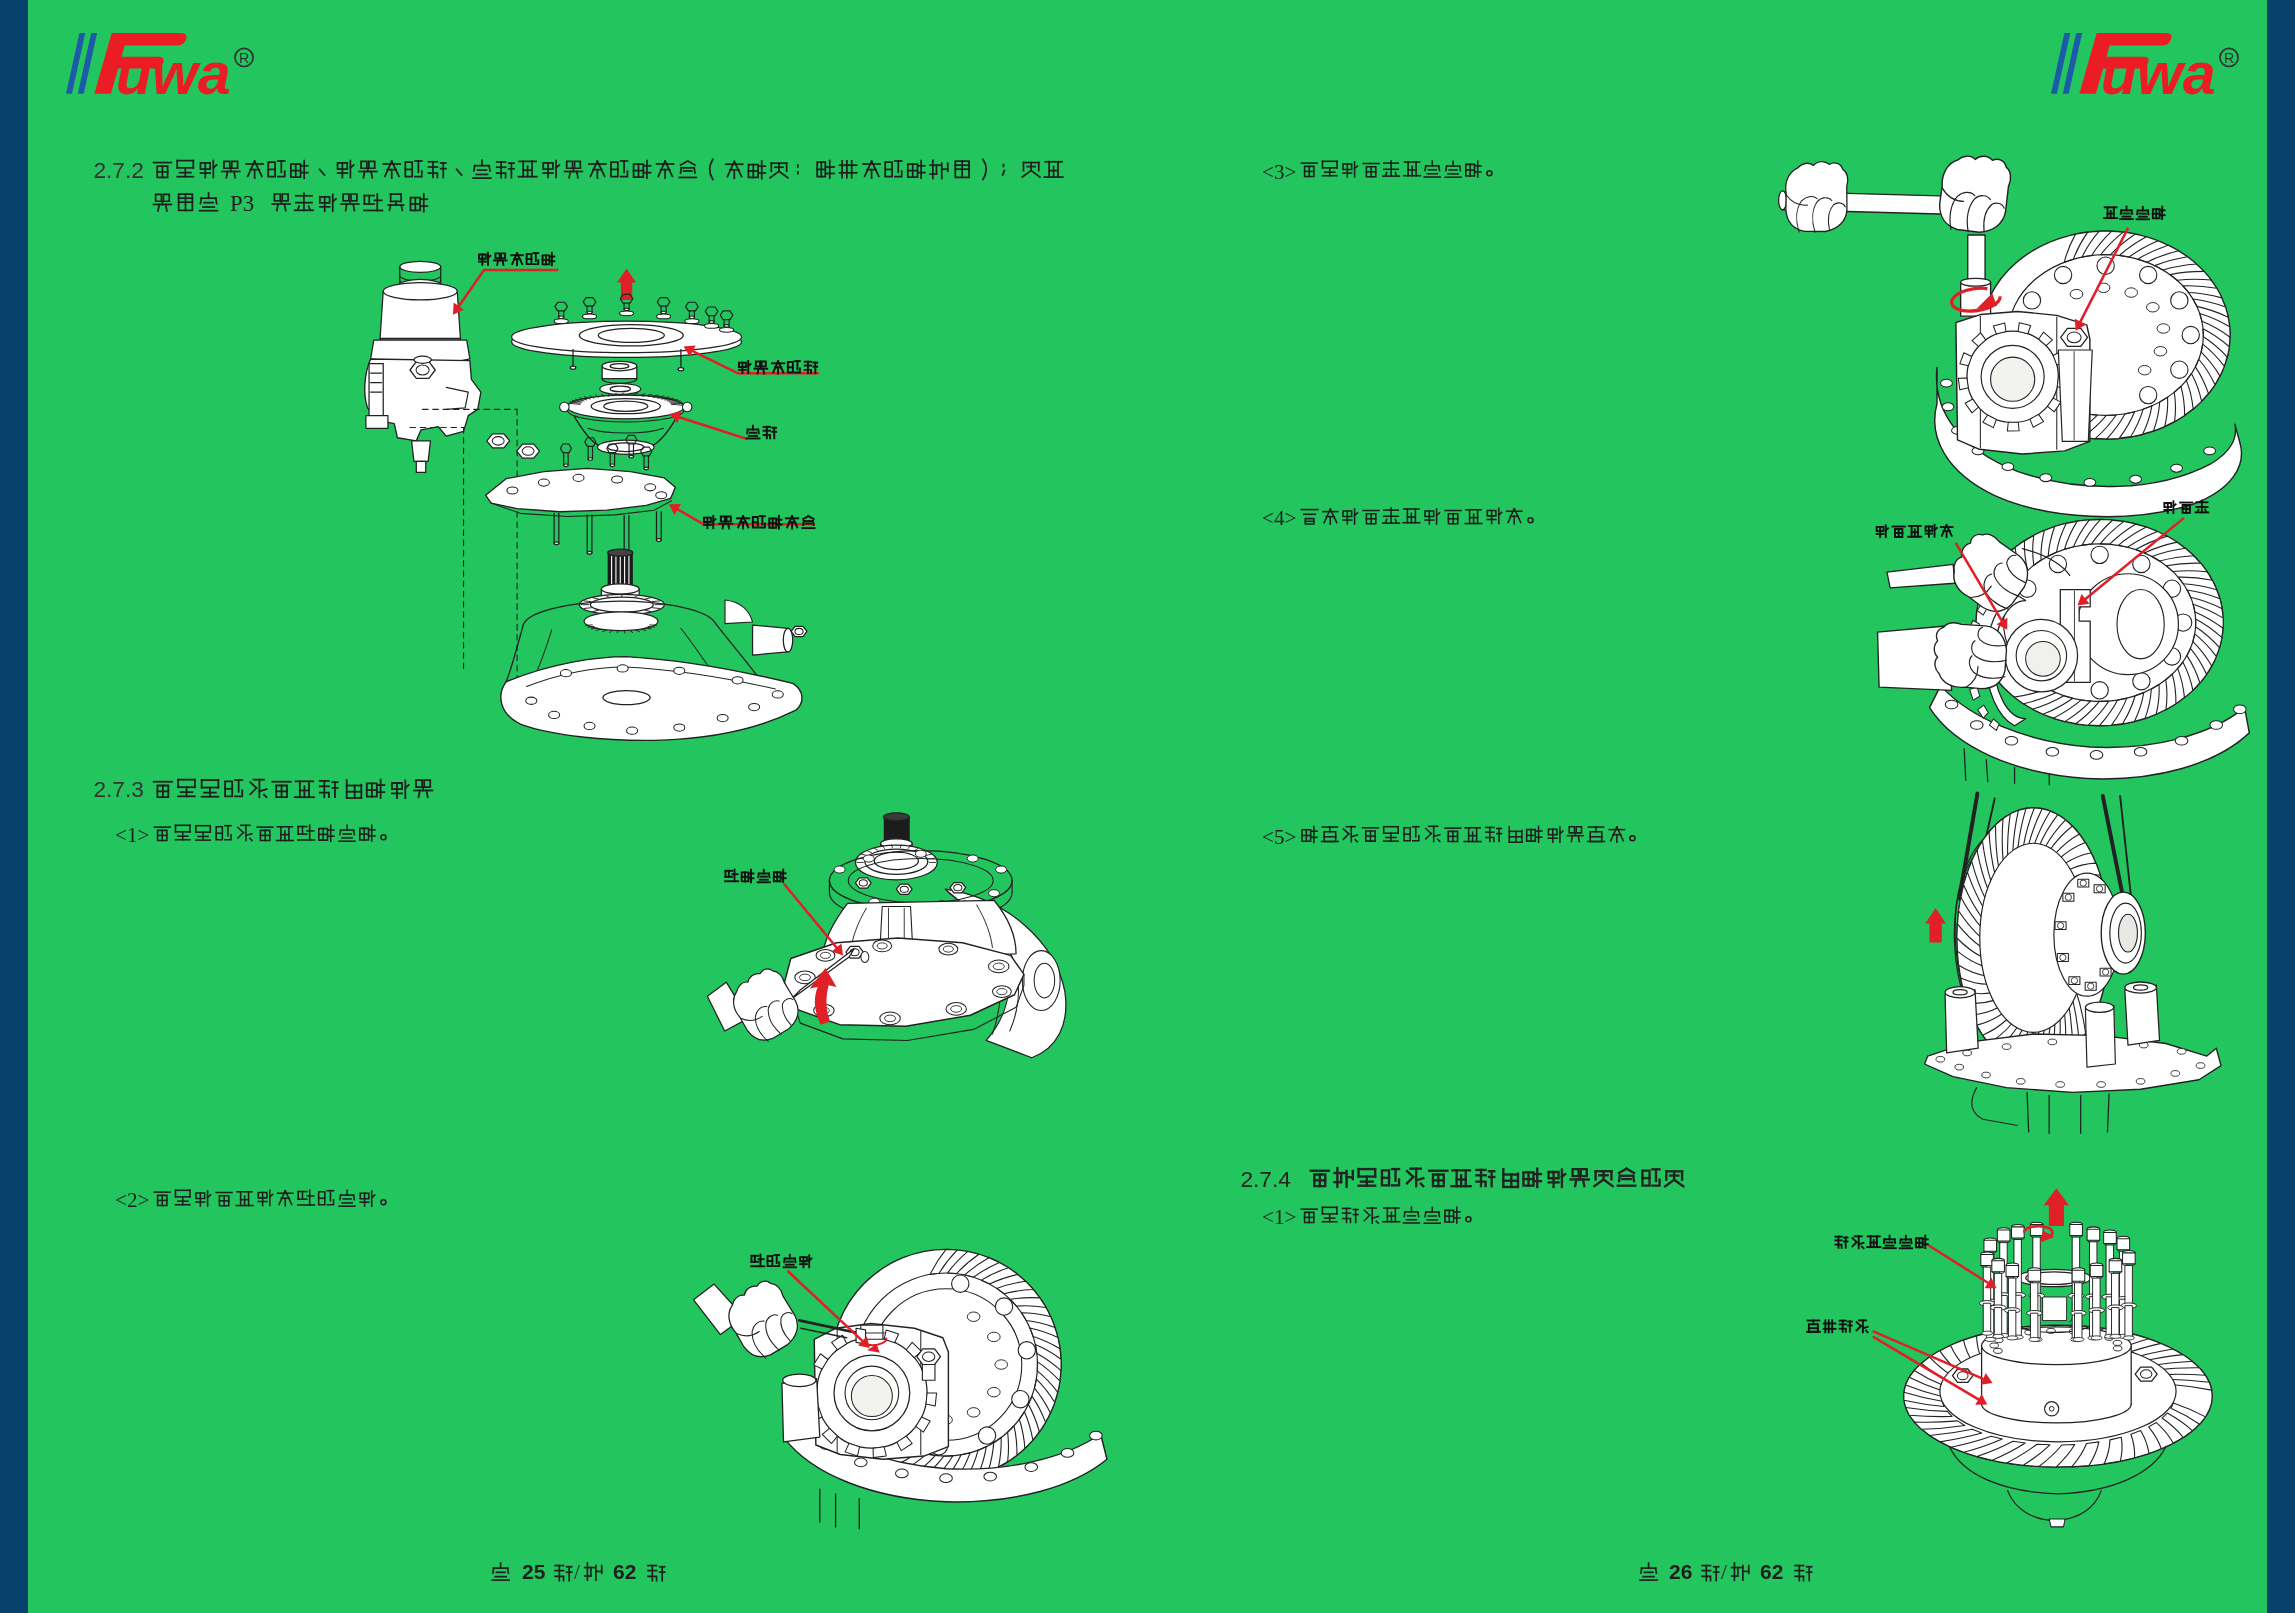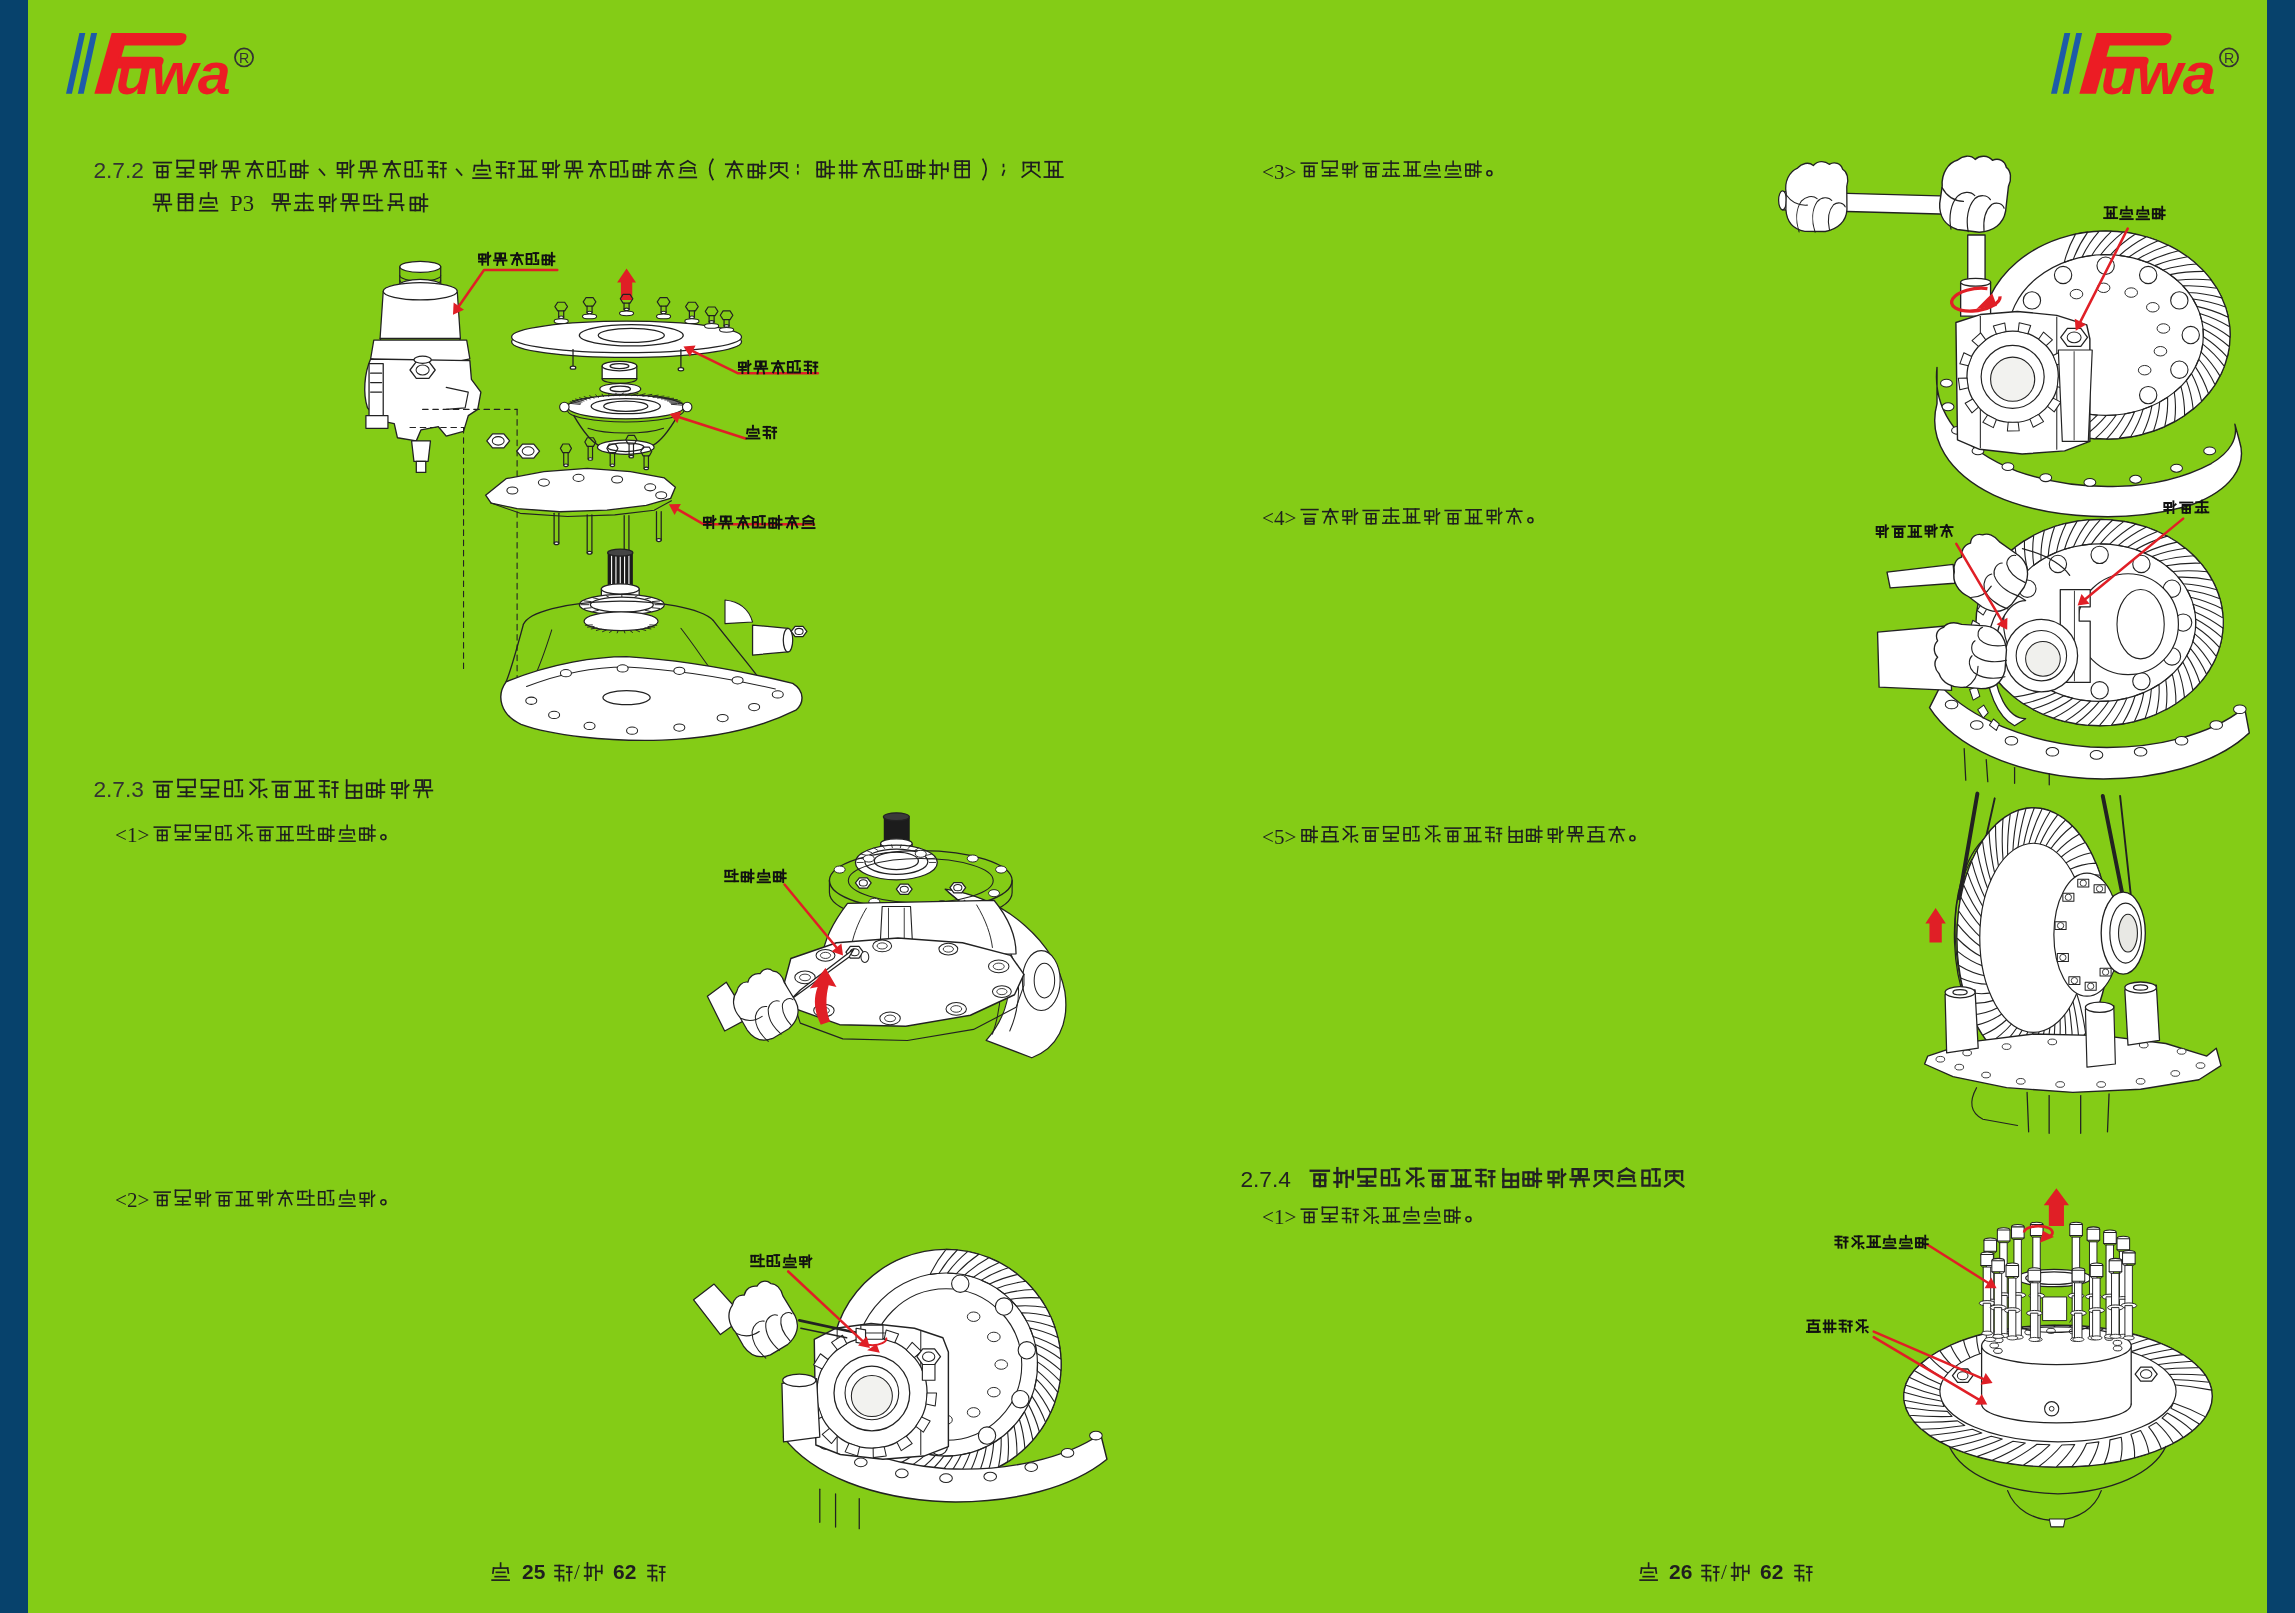--- a/index.html
+++ b/index.html
@@ -1,12 +1,12 @@
 <!DOCTYPE html>
-<html style="font-size:12.6px"><head><meta charset="utf-8"><style>html,body{margin:0;padding:0;background:#fff}#page{position:relative;width:2295px;height:1613px;background:#84cc16;overflow:hidden;font-family:"Liberation Sans",sans-serif}.bar{position:absolute;top:0;bottom:0;width:27.6px;background:#07426c}</style></head><body>
+<html style="font-size:12.6px"><head><meta charset="utf-8"><style>html,body{margin:0;padding:0;background:#fff}#page{position:relative;width:2295px;height:1613px;background:#22c55e;overflow:hidden;font-family:"Liberation Sans",sans-serif}.bar{position:absolute;top:0;bottom:0;width:27.6px;background:#07426c}</style></head><body>
 <div id="page">
 <div class="bar" style="left:0"></div>
 <div class="bar" style="right:0"></div>
 <svg style="position:absolute;left:66px;top:33px" width="193" height="67" viewBox="0 0 245 85">
  <path d="M17 0 L24.5 0 L7.5 77 L0 77 Z" fill="#1d5ba8"></path>
  <path d="M32 0 L39.5 0 L22.5 77 L15 77 Z" fill="#1d5ba8"></path>
  <path d="M58 0 L79 0 L57 77 L36 77 Z" fill="#ec1c24"></path>
  <path d="M76 0 L146 0 Q155 0 152.5 8 Q150 16 140 16 L72.5 16 Z" fill="#ec1c24"></path>
  <path d="M67 30 L117 30 Q126 30 123.5 37.5 Q121 45 112 45 L63 45 Z" fill="#ec1c24"></path>
  <text x="63" y="77" font-family="Liberation Sans" font-style="italic" font-weight="bold" font-size="76px" fill="#ec1c24" textLength="146" lengthAdjust="spacingAndGlyphs">uwa</text>

